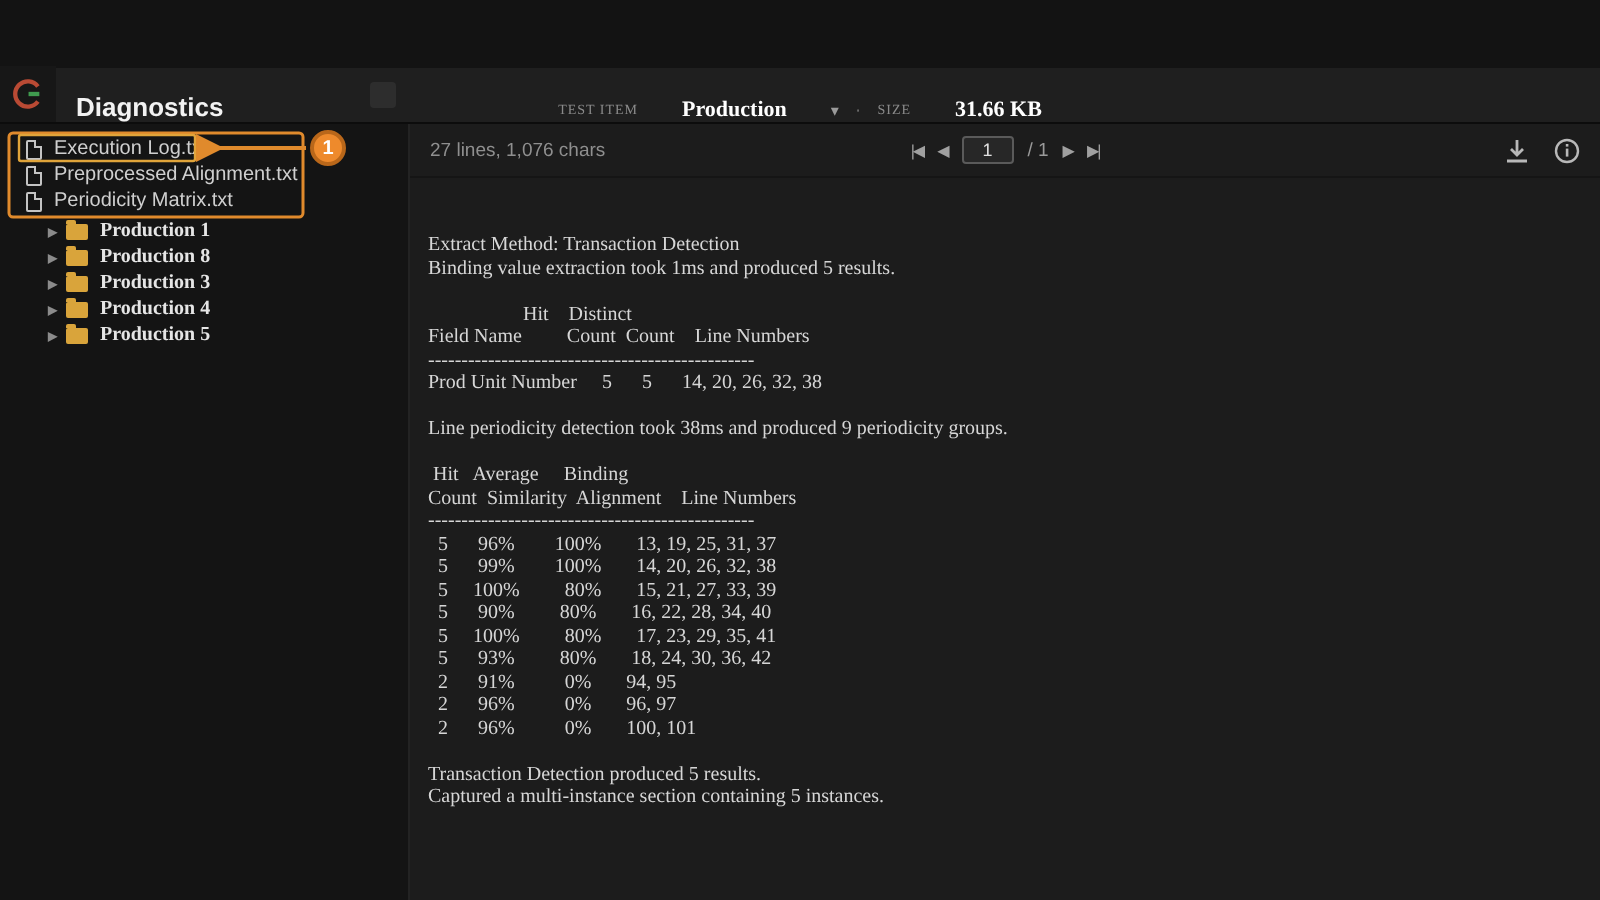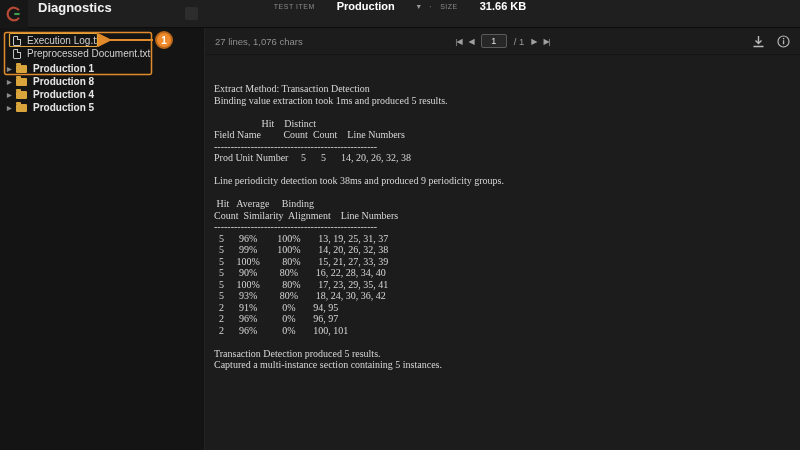--- a/index.html
+++ b/index.html
@@ -2,44 +2,44 @@
 <html><head>
 <meta charset="utf-8">
 <style>
   * { margin:0; padding:0; box-sizing:border-box; }
   html,body { width:800px; height:450px; overflow:hidden; background:#131313;
     font-family:"Liberation Sans", sans-serif; }
   .app { width:800px; height:450px; display:flex; flex-direction:column; }
 
   
   .header { height:28px; background:#1f1f1f; border-bottom:1px solid #0c0c0c;
-    display:flex; align-items:flex-start; position:relative; flex:0 0 28px; }
+    display:flex; align-items:flex-end; position:relative; flex:0 0 28px;margin-top:34px; }
   .logo-box { width:28px; height:28px; background:#171717; display:flex;
     align-items:center; justify-content:center; }
   .app-title { color:#f2f2f2; font-size:13px; font-weight:bold; margin-left:10px; }
   .header-center { position:absolute; left:50%; transform:translateX(-50%);
     display:flex; align-items:center; gap:8px; }
-  .hfield { display:flex; align-items:center; gap:22px; cursor:default; }
+  .hfield { display:flex; align-items:center; gap:22px; cursor:default;font-family:Liberation Serif, serif; }
   .hlabel { font-size:7px; color:#8a8a8a; letter-spacing:.5px; }
   .hvalue { font-size:11px; color:#ffffff; font-weight:bold; }
   .hcaret { font-size:8px; color:#9a9a9a; }
   .hsep  { font-size:10px; color:#6a6a6a; }
   .side-toggle { position:absolute; left:185px; top:7px; width:13px; height:13px;
     background:#2d2d2d; border-radius:2px; }
 
   
   .body { flex:1; display:flex; min-height:0; }
 
   
   .sidebar { width:205px; background:#141414; border-right:1px solid #232323;
     position:relative; padding-top:6px; }
   .side-row { display:flex; align-items:center; height:13px; font-size:10px;
     white-space:nowrap; cursor:pointer; }
   .file-row { padding-left:13px; color:#cfcfcf; }
-  .folder-row { padding-left:7px; color:#e5e5e5; font-weight:bold; }
+  .folder-row { padding-left:24px; color:#e5e5e5; font-weight:bold;font-family:Liberation Serif, serif; }
   .file-icon { width:8px; height:10px; border:1px solid #c4c4c4; border-radius:1px;
     display:inline-block; margin-right:6px; position:relative; background:#141414; flex:0 0 8px;}
   .file-icon::before { content:""; position:absolute; top:-1px; right:-1px;
     width:3px; height:3px; background:#141414; border-left:1px solid #c4c4c4;
     border-bottom:1px solid #c4c4c4; }
   .expander { font-size:6px; color:#8b8b8b; width:9px; display:inline-block; }
   .folder-icon { width:11px; height:8px; background:#d9a43b; border-radius:1px;
     display:inline-block; margin-right:6px; position:relative; flex:0 0 11px; }
   .folder-icon::before { content:""; position:absolute; top:-2px; left:0;
     width:5px; height:2px; background:#d9a43b; border-radius:1px 1px 0 0; }
@@ -102,33 +102,42 @@
   <div class="body">
 
     <div class="sidebar">
       <div id="file-list">
           <div class="side-row file-row">
             <span class="file-icon"></span>
             <span>Execution Log.txt</span>
           </div>
           <div class="side-row file-row">
             <span class="file-icon"></span>
-            <span>Preprocessed Document.txt</span>
+            <span>Preprocessed Alignment.txt</span>
+          </div>
+          <div class="side-row file-row">
+            <span class="file-icon"></span>
+            <span>Periodicity Matrix.txt</span>
           </div>
         </div>
       <div id="folder-list" class="folder-list">
           <div class="side-row folder-row">
             <span class="expander">▶</span>
             <span class="folder-icon"></span>
             <span>Production 1</span>
           </div>
           <div class="side-row folder-row">
             <span class="expander">▶</span>
             <span class="folder-icon"></span>
             <span>Production 8</span>
+          </div>
+          <div class="side-row folder-row">
+            <span class="expander">▶</span>
+            <span class="folder-icon"></span>
+            <span>Production 3</span>
           </div>
           <div class="side-row folder-row">
             <span class="expander">▶</span>
             <span class="folder-icon"></span>
             <span>Production 4</span>
           </div>
           <div class="side-row folder-row">
             <span class="expander">▶</span>
             <span class="folder-icon"></span>
             <span>Production 5</span>

